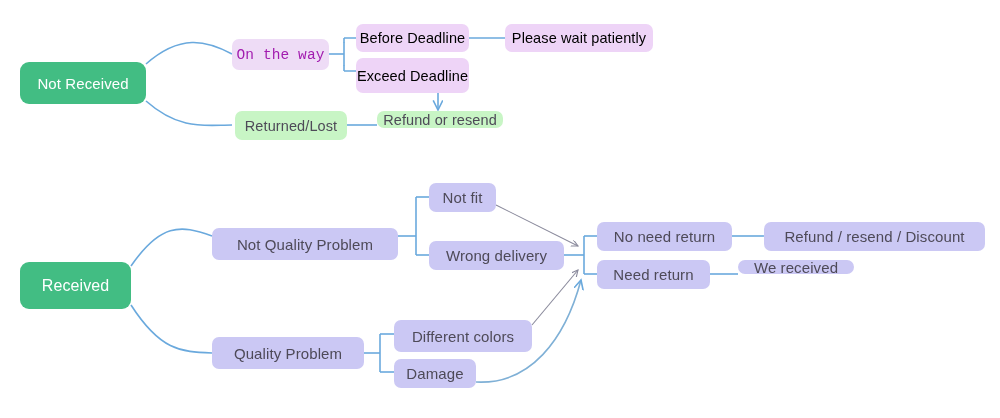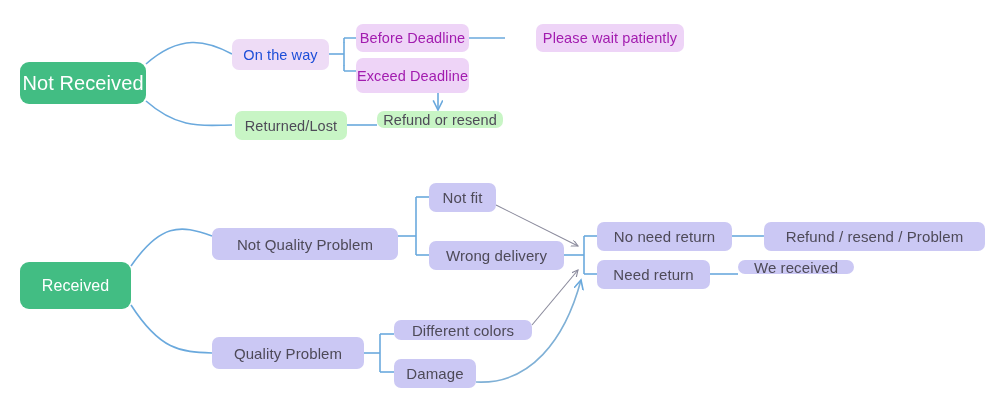--- a/index.html
+++ b/index.html
@@ -34,33 +34,34 @@
     justify-content: center;
     border-radius: 7px;
     white-space: nowrap;
     letter-spacing: 0.1px;
   }
   
   .node.root {
     background: #42bd83;
     color: #ffffff;
     border-radius: 9px;
-    font-size: 20px;
+    font-size: 15px;
     padding: 0 14px;
   }
   
   .node.pink {
     background: #eedcf6;
-    color: #1d4ed8;
+    color: #a21caf;
     font-size: 14.5px;
     padding: 0 12px;
+    font-family: Liberation Mono, monospace;
   }
   .node.pink-deep {
     background: #eed4f7;
-    color: #a21caf;
+    color: #000000;
     font-size: 14.5px;
     padding: 0 12px;
   }
   
   .node.greenleaf {
     background: #c8f5c5;
     color: #4e4a58;
     font-size: 14.5px;
     padding: 0 4px;
   }
@@ -139,41 +140,41 @@
   </svg>
 
   <div class="node root" style="left:20px; top:62px; width:126px; height:42px;">Not Received</div>
 
   <div class="node pink" style="left:232px; top:39px; width:97px; height:31px;">On the way</div>
 
   <div class="node pink-deep" style="left:356px; top:24px; width:113px; height:28px;">Before Deadline</div>
 
   <div class="node pink-deep" style="left:356px; top:58px; width:113px; height:35px;">Exceed Deadline</div>
 
-  <div class="node pink-deep" style="left:505px; top:24px; width:148px; height:28px;margin-left:31px;">Please wait patiently</div>
+  <div class="node pink-deep" style="left:505px; top:24px; width:148px; height:28px;">Please wait patiently</div>
 
   <div class="node greenleaf" style="left:235px; top:111px; width:112px; height:29px;">Returned/Lost</div>
 
   <div class="node greenleaf" style="left:377px; top:111px; width:126px; height:17px;">Refund or resend</div>
 
   <div class="node root" style="left:20px; top:262px; width:111px; height:47px; font-size:16px;">Received</div>
 
   <div class="node blue" style="left:212px; top:228px; width:186px; height:32px;">Not Quality Problem</div>
 
   <div class="node blue" style="left:429px; top:183px; width:67px; height:29px;">Not fit</div>
 
   <div class="node blue" style="left:429px; top:241px; width:135px; height:29px;">Wrong delivery</div>
 
   <div class="node blue" style="left:212px; top:337px; width:152px; height:32px;">Quality Problem</div>
 
-  <div class="node blue" style="left:394px; top:320px; width:138px; height:20px;">Different colors</div>
+  <div class="node blue" style="left:394px; top:320px; width:138px; height:32px;">Different colors</div>
 
   <div class="node blue" style="left:394px; top:359px; width:82px; height:29px;">Damage</div>
 
   <div class="node blue" style="left:597px; top:222px; width:135px; height:29px;">No need return</div>
 
   <div class="node blue" style="left:597px; top:260px; width:113px; height:29px;">Need return</div>
 
-  <div class="node blue" style="left:764px; top:222px; width:221px; height:29px;">Refund / resend / Problem</div>
+  <div class="node blue" style="left:764px; top:222px; width:221px; height:29px;">Refund / resend / Discount</div>
 
   <div class="node blue" style="left:738px; top:260px; width:116px; height:14px;">We received</div>
 
 </div>
 
 </body></html>

